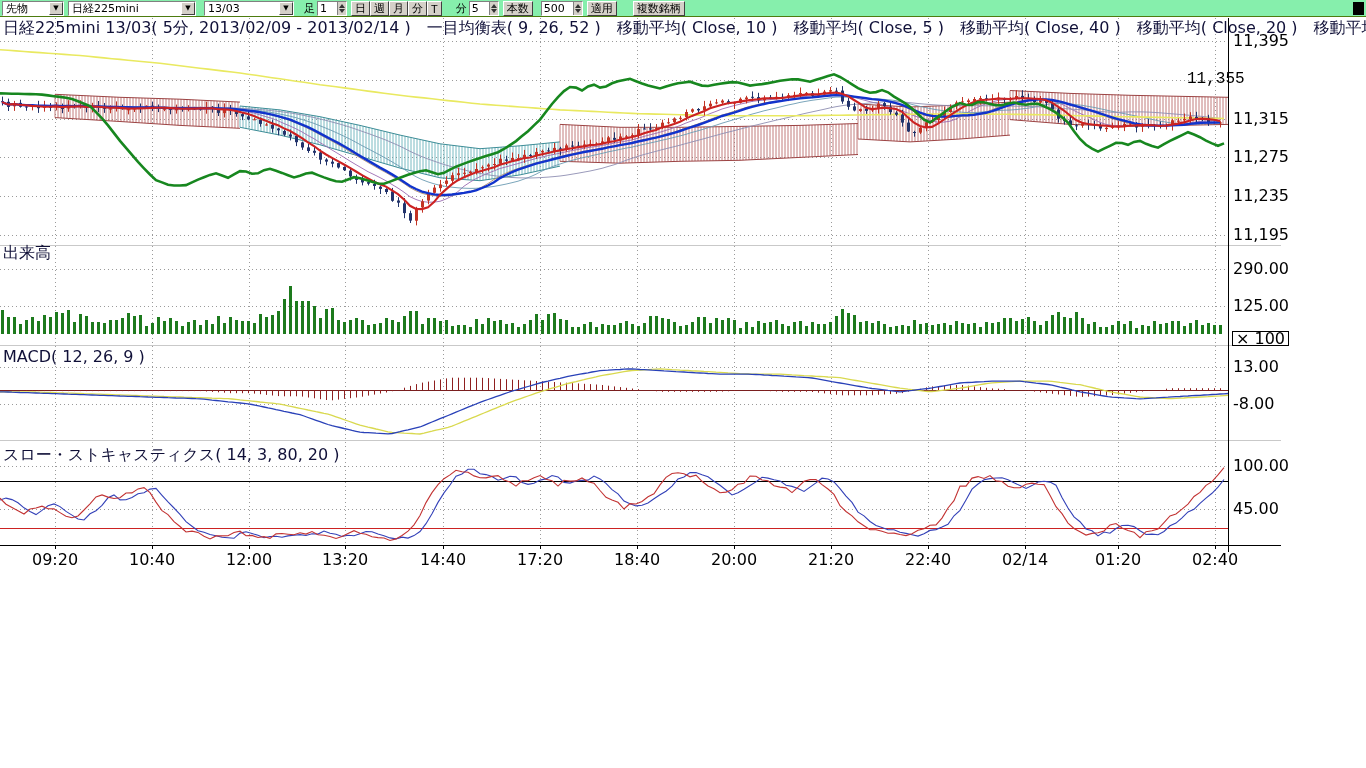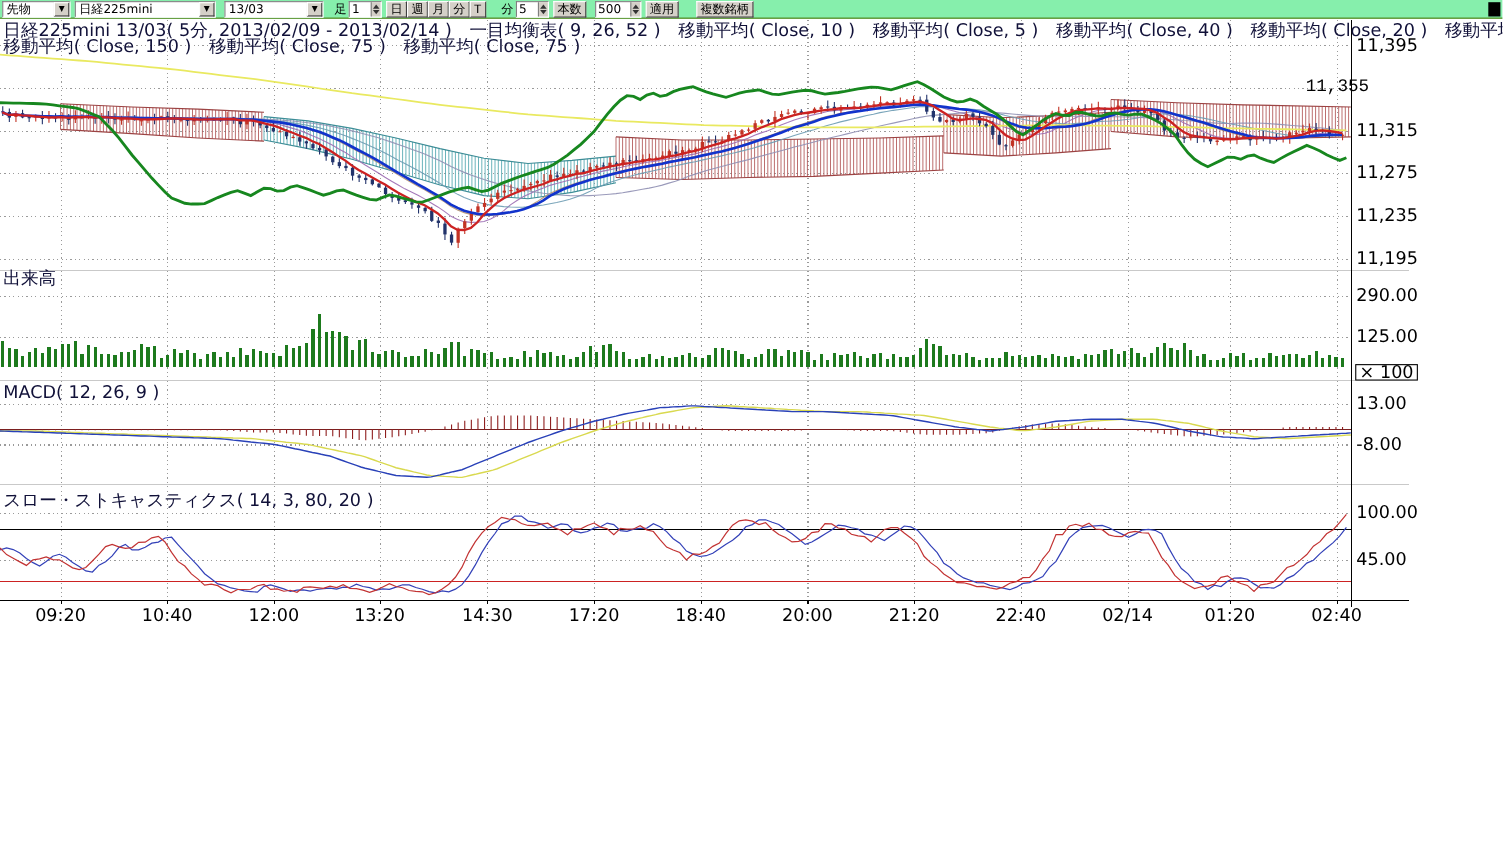--- a/index.html
+++ b/index.html
@@ -1351,42 +1351,41 @@
       <line x1="734.5" y1="545" x2="734.5" y2="549" stroke="#000" shape-rendering="crispEdges"></line>
       <line x1="831.5" y1="545" x2="831.5" y2="549" stroke="#000" shape-rendering="crispEdges"></line>
       <line x1="928.5" y1="545" x2="928.5" y2="549" stroke="#000" shape-rendering="crispEdges"></line>
       <line x1="1025.5" y1="545" x2="1025.5" y2="549" stroke="#000" shape-rendering="crispEdges"></line>
       <line x1="1118.5" y1="545" x2="1118.5" y2="549" stroke="#000" shape-rendering="crispEdges"></line>
       <line x1="1215.5" y1="545" x2="1215.5" y2="549" stroke="#000" shape-rendering="crispEdges"></line>
     </svg>
 
   <div id="labels">
     <div id="hline1" class="overlay legend" style="left:3px;top:21px"><span class="hseg">日経225mini 13/03( 5分, 2013/02/09 - 2013/02/14 )</span><span class="hseg">一目均衡表( 9, 26, 52 )</span><span class="hseg">移動平均( Close, 10 )</span><span class="hseg">移動平均( Close, 5 )</span><span class="hseg">移動平均( Close, 40 )</span><span class="hseg">移動平均( Close, 20 )</span><span class="hseg">移動平均( Close, 25 )</span></div>
-    <div id="hline2" class="overlay legend" style="left:3px;top:35px"><span class="hseg">移動平均( Close, 150 )</span><span class="hseg">移動平均( Close, 75 )</span><span class="hseg">移動平均( Close, 75 )</span></div>
     <div class="overlay legend" style="left:3px;top:246px">出来高</div>
     <div class="overlay legend" style="left:3px;top:350px">MACD( 12, 26, 9 )</div>
     <div class="overlay legend" style="left:3px;top:448px">スロー・ストキャスティクス( 14, 3, 80, 20 )</div>
     <div class="overlay multbox" style="left:1232px;top:331px">× 100</div>
   <div class="overlay" style="left: 1233px; top: 34px;">11,395</div>
       <div class="overlay" style="left: 1187px; top: 73px; font-family: Liberation Mono, monospace;">11,355</div>
       <div class="overlay" style="left: 1233px; top: 112px;">11,315</div>
       <div class="overlay" style="left: 1233px; top: 150px;">11,275</div>
       <div class="overlay" style="left: 1233px; top: 189px;">11,235</div>
       <div class="overlay" style="left: 1233px; top: 228px;">11,195</div>
       <div class="overlay" style="left: 1233px; top: 262px;">290.00</div>
       <div class="overlay" style="left: 1233px; top: 299px;">125.00</div>
       <div class="overlay" style="left: 1233px; top: 360px;">13.00</div>
       <div class="overlay" style="left: 1233px; top: 397px;">-8.00</div>
       <div class="overlay" style="left: 1233px; top: 459px;">100.00</div>
       <div class="overlay" style="left: 1233px; top: 502px;">45.00</div>
       <div class="overlay timelbl" style="left: 55px; top: 553px;">09:20</div>
       <div class="overlay timelbl" style="left: 152px; top: 553px;">10:40</div>
       <div class="overlay timelbl" style="left: 249px; top: 553px;">12:00</div>
       <div class="overlay timelbl" style="left: 345px; top: 553px;">13:20</div>
-      <div class="overlay timelbl" style="left: 443px; top: 553px;">14:30</div>
+      <div class="overlay timelbl" style="left: 443px; top: 553px;">14:40</div>
       <div class="overlay timelbl" style="left: 540px; top: 553px;">17:20</div>
       <div class="overlay timelbl" style="left: 637px; top: 553px;">18:40</div>
       <div class="overlay timelbl" style="left: 734px; top: 553px;">20:00</div>
       <div class="overlay timelbl" style="left: 831px; top: 553px;">21:20</div>
       <div class="overlay timelbl" style="left: 928px; top: 553px;">22:40</div>
       <div class="overlay timelbl" style="left: 1025px; top: 553px;">02/14</div>
       <div class="overlay timelbl" style="left: 1118px; top: 553px;">01:20</div>
       <div class="overlay timelbl" style="left: 1215px; top: 553px;">02:40</div>
     </div>
 

